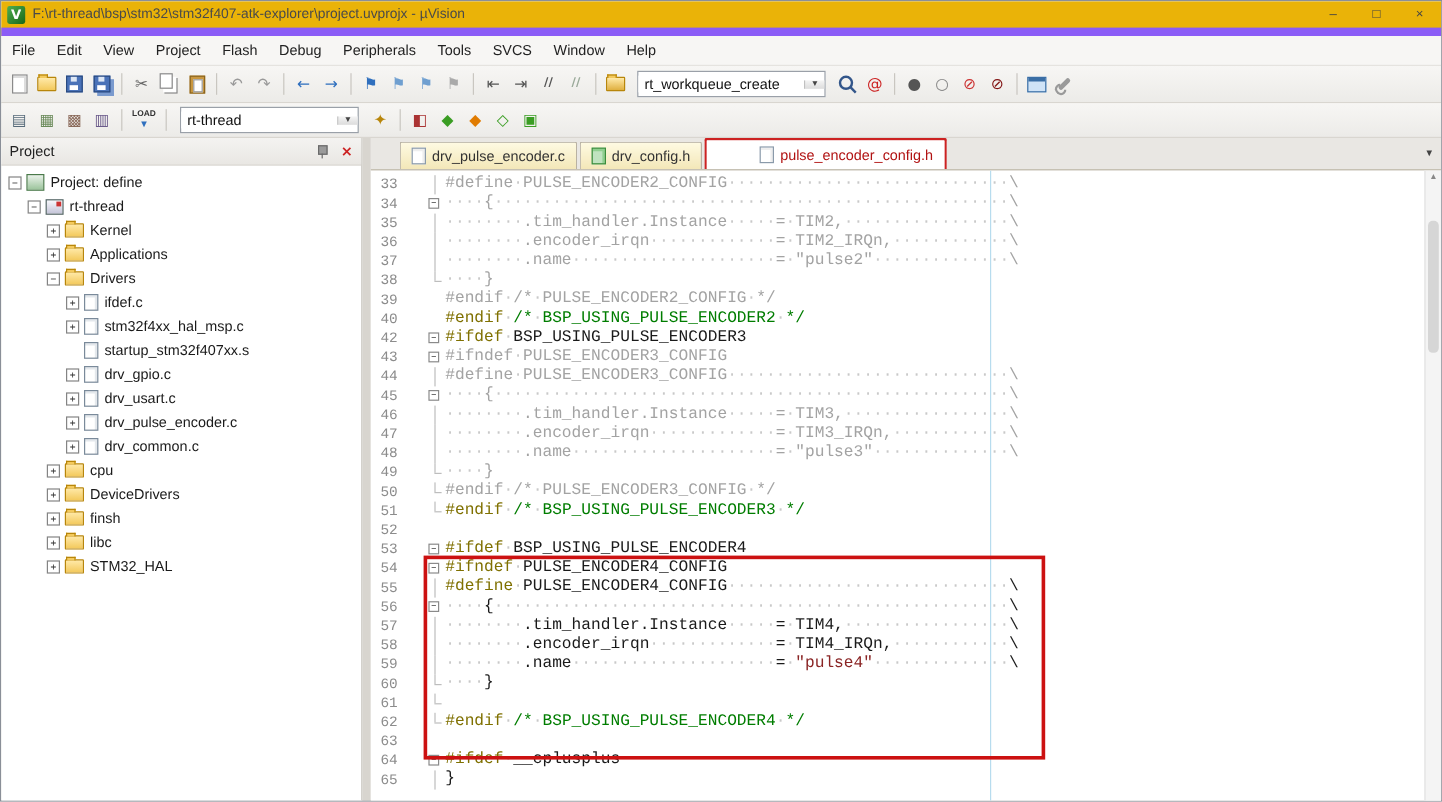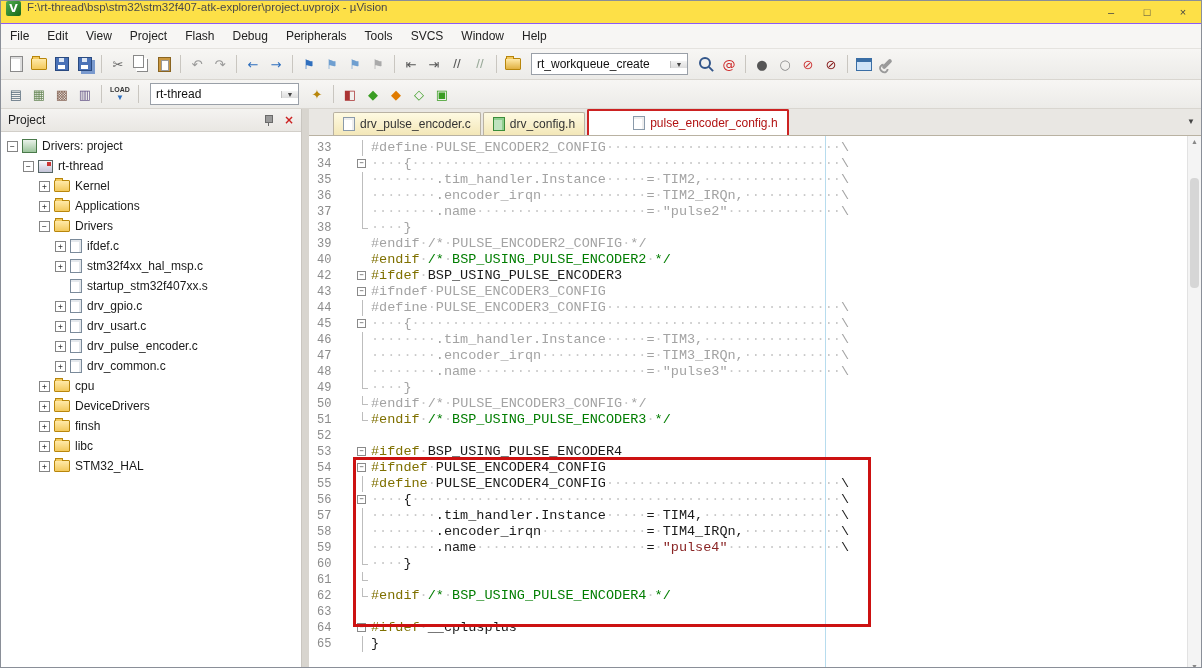--- a/index.html
+++ b/index.html
@@ -1,18 +1,18 @@
 <!DOCTYPE html>
 <html><head>
 <meta charset="utf-8">
 <style>
   html,body{margin:0;padding:0;}
   body{width:1202px;height:668px;overflow:hidden;background:#f0efed;font-family:"Liberation Sans",sans-serif;border:1px solid #8a8f98;box-sizing:border-box;}
   
-  .titlebar{height:22px;background:#fde047;display:flex;align-items:flex-start;border-bottom:1px solid #8b5cf6;}
+  .titlebar{height:22px;background:#eab308;display:flex;align-items:center;border-bottom:7px solid #8b5cf6;}
   .app-logo{width:15px;height:15px;margin:0 6px 0 5px;border-radius:2px;background:linear-gradient(135deg,#4fae4f,#176617);color:#fff;font:bold 11px/15px "DejaVu Sans",sans-serif;text-align:center;}
   .app-logo::after{content:"V";}
   .title-text{font-size:11.5px;color:#4a4a4a;flex:1;white-space:nowrap;overflow:hidden;}
   .wbtn{width:36px;height:22px;display:flex;align-items:center;justify-content:center;font-size:11px;color:#444;}
   
   .menubar{height:24px;background:#f7f6f4;display:flex;align-items:center;border-bottom:1px solid #e5e3df;}
   .menu-item{padding:0 9px;font-size:12px;color:#222;height:24px;line-height:24px;}
   
   .toolbar{display:flex;align-items:center;background:linear-gradient(#f7f6f4,#ecebe8);border-bottom:1px solid #d9d6d0;padding:0 4px;gap:1px;}
   .tb1{height:30px;}
@@ -277,21 +277,21 @@
   <div class="panel">
     <div class="panel-head">
       <span class="panel-title">Project</span>
       <span class="ic-pin"></span>
       <span class="panel-x">×</span>
     </div>
     <div class="tree">
         <div class="tree-row" style="padding-left: 6px;">
           <span class="expander">−</span>
           <span class="ticon t-project"></span>
-          <span class="tlabel">Drivers: project</span>
+          <span class="tlabel">Project: define</span>
         </div>
         <div class="tree-row" style="padding-left: 22px;">
           <span class="expander">−</span>
           <span class="ticon t-target"></span>
           <span class="tlabel">rt-thread</span>
         </div>
         <div class="tree-row" style="padding-left: 38px;">
           <span class="expander">+</span>
           <span class="ticon t-folder"></span>
           <span class="tlabel">Kernel</span>

